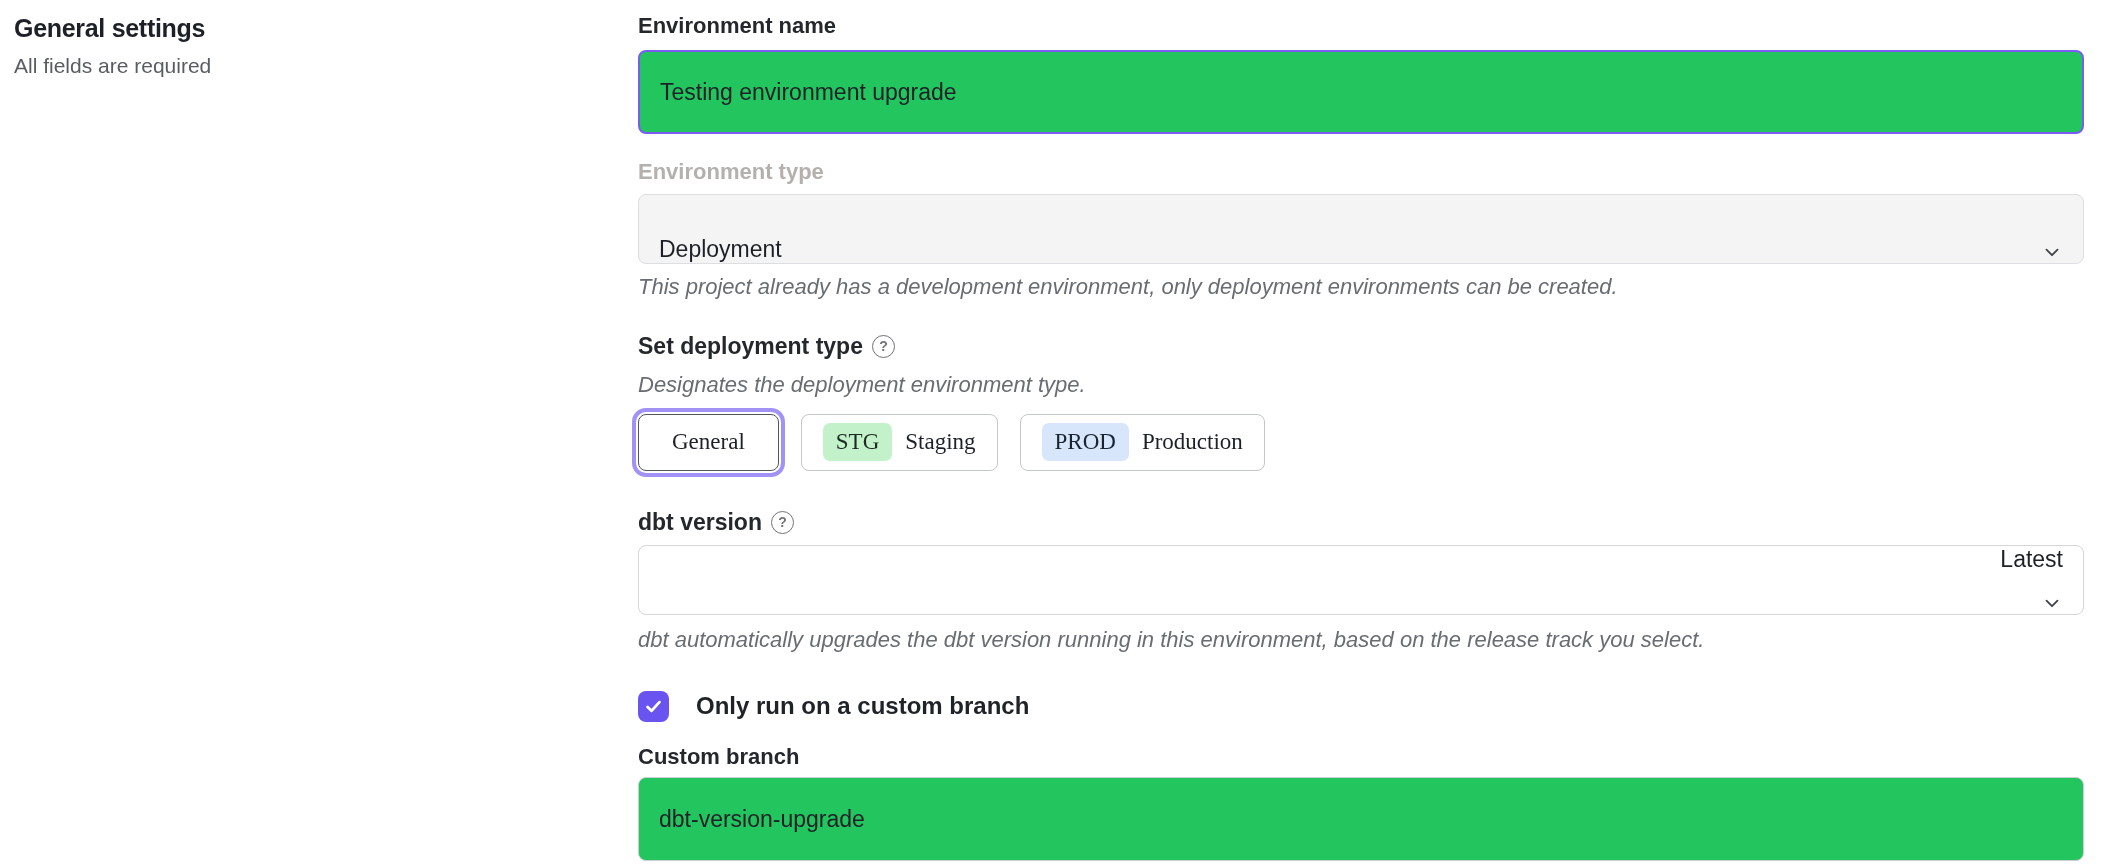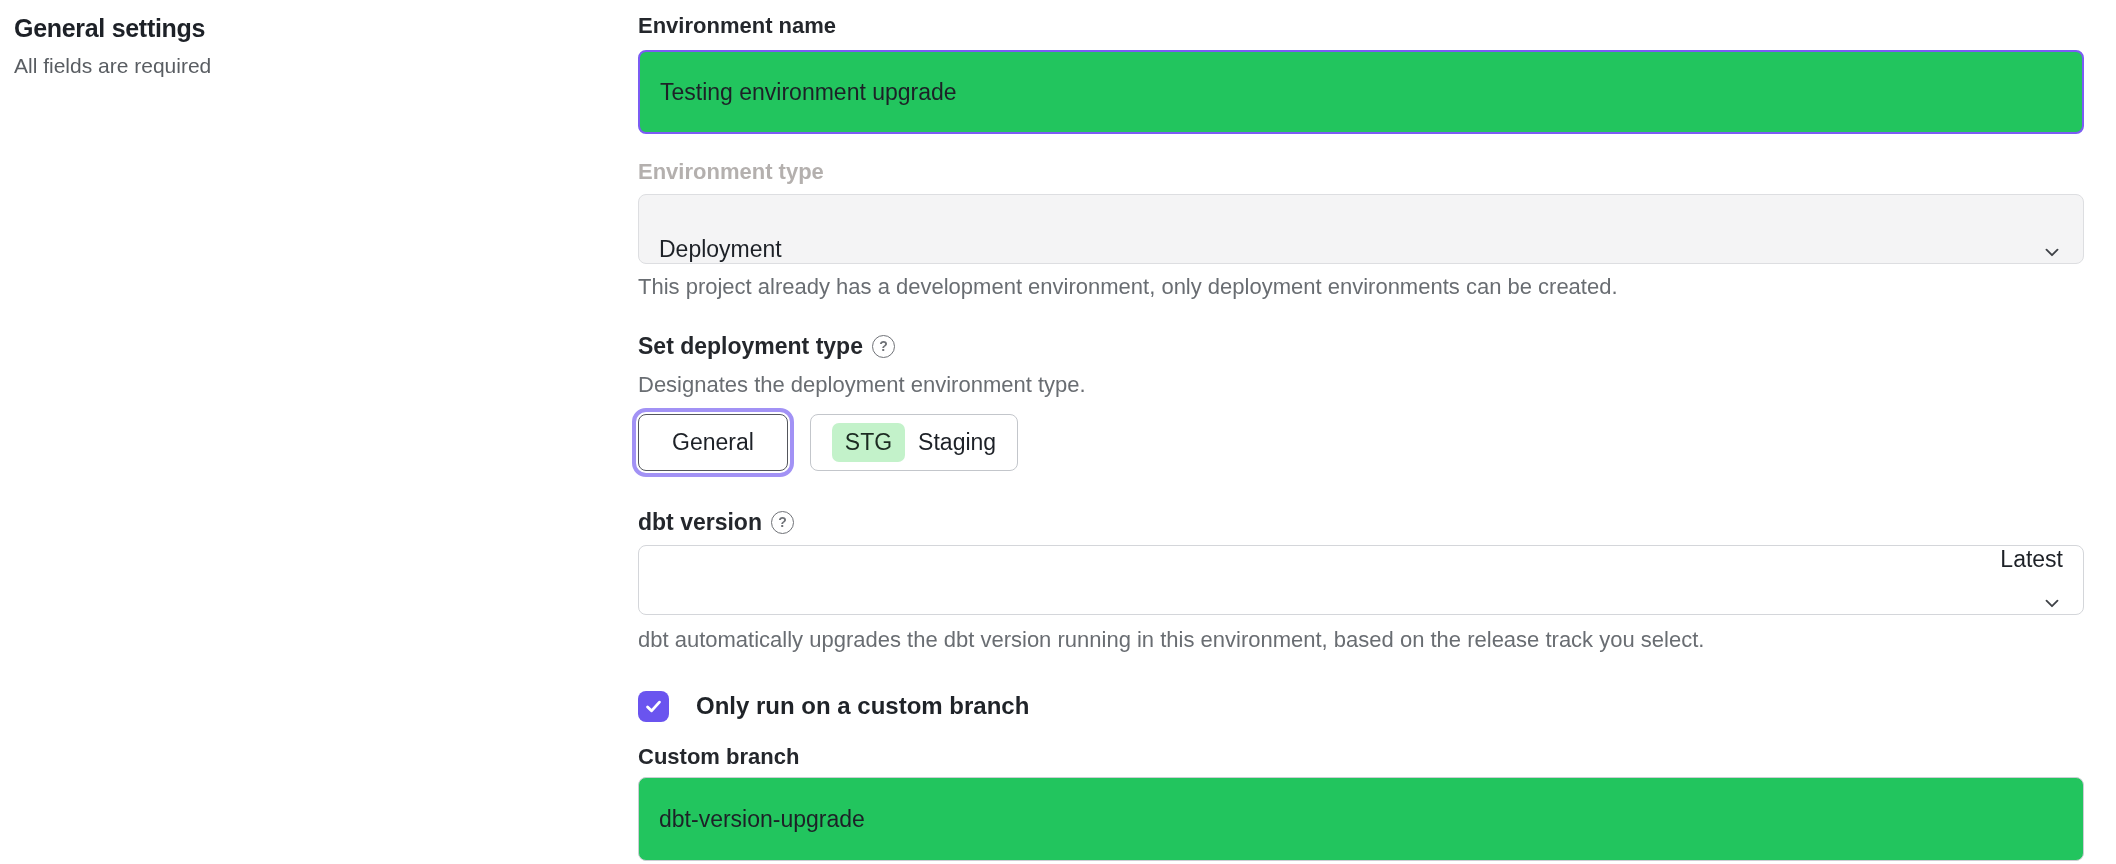--- a/index.html
+++ b/index.html
@@ -41,21 +41,21 @@
     width: 100%; height: 70px;
     border: 1px solid #d4d6da; border-radius: 8px;
     background: #ffffff;
     display: flex; align-items: flex-end; justify-content: space-between;
     padding: 0 20px; font-size: 23px; color: #1d2127;
     cursor: pointer;
   }
   .select-box.disabled { background: #f4f4f5; border-color: #dddee1; cursor: default; }
   .chevron { width: 22px; height: 22px; flex: 0 0 auto; }
 
-  .helper-text { font-size: 22px; color: #696d72; line-height: 26px; }
+  .helper-text { font-size: 22px; color: #696d72; line-height: 26px; font-style: italic; }
 
   .group-env-name  { margin-top: 0; }
   .group-env-name .text-input { margin-top: 10px; }
   .group-env-type  { margin-top: 24px; }
   .group-env-type .select-box { margin-top: 8px; }
   .group-env-type .helper-text { margin-top: 10px; }
 
   .group-deploy-type { margin-top: 32px; }
   .section-label-row { display: flex; align-items: center; gap: 9px; margin-top: 12px; }
   .help-icon {
@@ -65,21 +65,21 @@
     line-height: 1;
   }
   .group-deploy-type .helper-text { margin-top: 12px; }
 
   .deploy-options { margin-top: 14px; display: flex; align-items: center; gap: 22px; height: 60px; }
   .deploy-btn {
     height: 57px; background: #ffffff;
     border: 1.5px solid #c3c6cb; border-radius: 8px;
     display: inline-flex; align-items: center; gap: 13px;
     padding: 0 21px; font-size: 23px; color: #1d2127;
-    font-family: Liberation Sans, sans-serif; cursor: pointer;
+    font-family: Liberation Serif, serif; cursor: pointer;
   }
   .deploy-btn.selected {
     border: 1.5px solid #53565c;
     outline: 4px solid #a292f5; outline-offset: 2px;
     padding: 0 33px;
   }
   .type-badge {
     display: inline-block; padding: 6px 13px; border-radius: 7px;
     font-size: 23px; color: #1c2b22;
   }
@@ -134,20 +134,24 @@
     </div>
     <div class="helper-text">Designates the deployment environment type.</div>
     <div class="deploy-options">
       <button class="deploy-btn selected">
         <span>General</span>
       </button>
       <button class="deploy-btn">
         <span class="type-badge badge-stg">STG</span>
         <span>Staging</span>
       </button>
+      <button class="deploy-btn">
+        <span class="type-badge badge-prod">PROD</span>
+        <span>Production</span>
+      </button>
     </div>
   </div>
 
   <div class="group-dbt-version">
     <div class="section-label-row">
       <span class="field-label" style="font-size:23px;">dbt version</span>
       <span class="help-icon">?</span>
     </div>
     <div class="select-box">
       <span>Latest</span>

